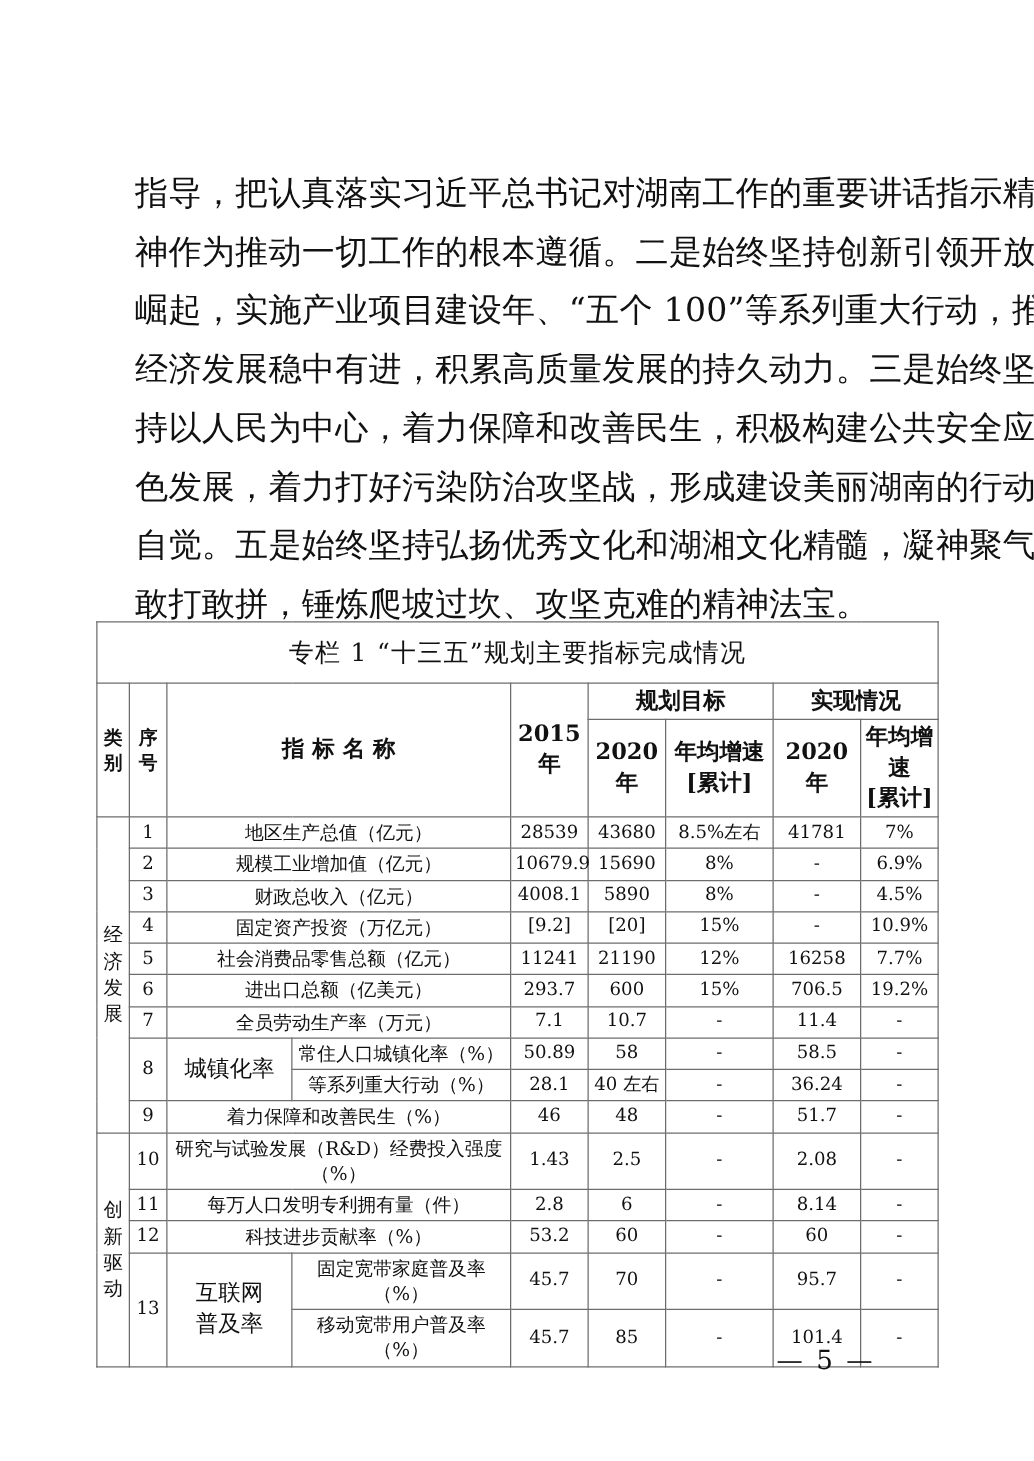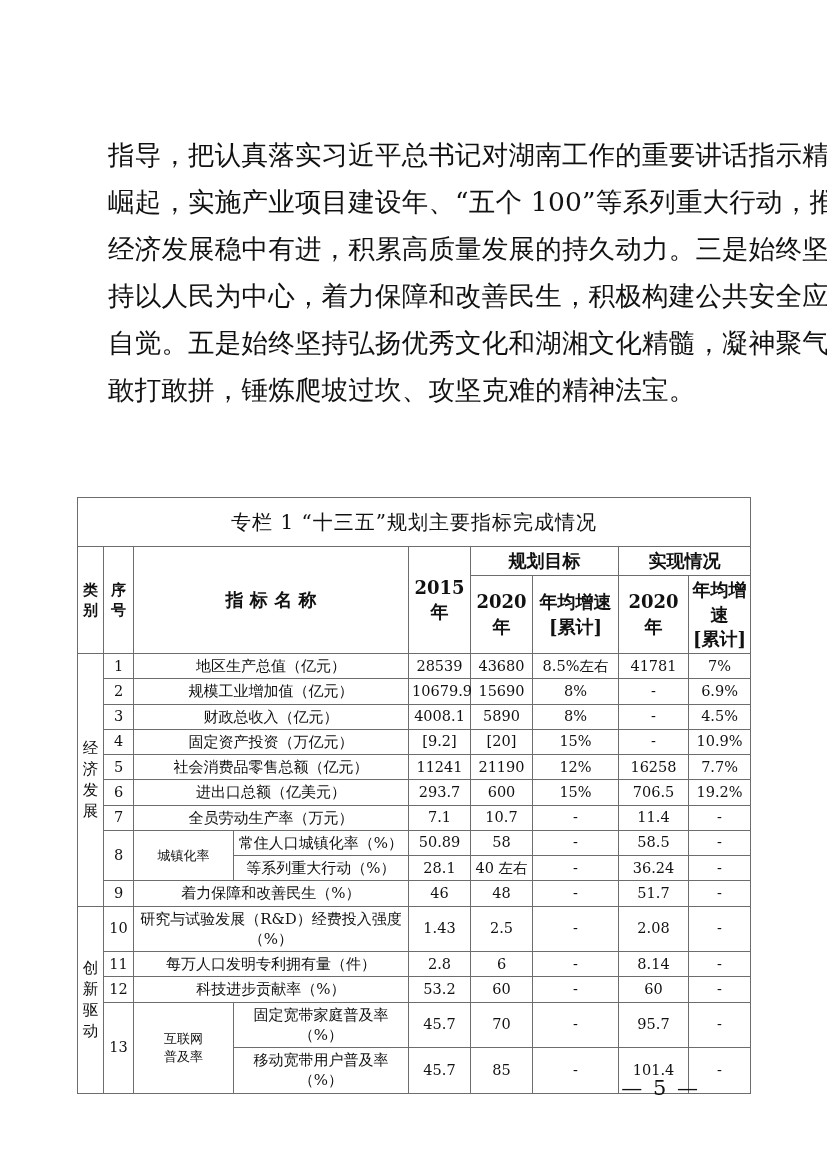--- a/index.html
+++ b/index.html
@@ -100,21 +100,21 @@
   }
   td.catcell .vchar { display: block; }
   td.name {
     text-align: left;
     padding-left: 9px;
     font-size: 15px;
     line-height: 1.38;
   }
   td.name-center {
     text-align: center;
-    font-size: 13px;
+    font-size: 18px;
     line-height: 1.45;
   }
   td.num {
     font-size: 14.5px;
   }
   td.seq {
     font-size: 14.5px;
   }
   .two-line { display: block; }
 
@@ -131,23 +131,25 @@
   }
 </style>
 </head>
 <body>
 
 <div class="page">
 
   <div class="body-text">
     <p>
       <span class="ln">指导，把认真落实习近平总书记对湖南工作的重要讲话指示精</span>
+      <span class="ln">神作为推动一切工作的根本遵循。二是始终坚持创新引领开放</span>
       <span class="ln">崛起，实施产业项目建设年、“五个 100”等系列重大行动，推动</span>
       <span class="ln">经济发展稳中有进，积累高质量发展的持久动力。三是始终坚</span>
       <span class="ln">持以人民为中心，着力保障和改善民生，积极构建公共安全应</span>
+      <span class="ln">色发展，着力打好污染防治攻坚战，形成建设美丽湖南的行动</span>
       <span class="ln">自觉。五是始终坚持弘扬优秀文化和湖湘文化精髓，凝神聚气、</span>
       <span class="ln last">敢打敢拼，锤炼爬坡过坎、攻坚克难的精神法宝。</span>
     </p>
   </div>
 
   <div class="tbl-wrap">
     <table class="main">
       <colgroup>
         <col style="width:26px">
         <col style="width:30px">

